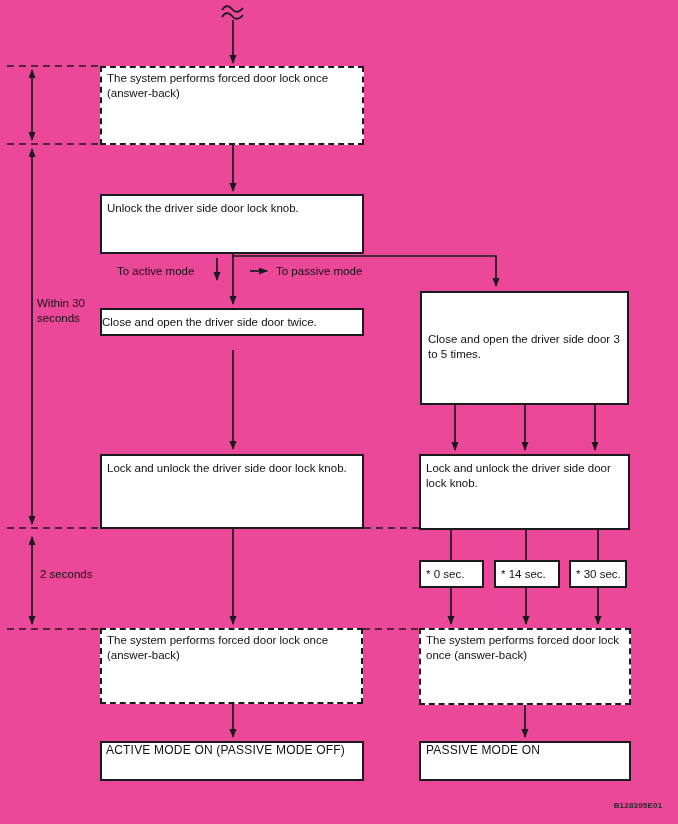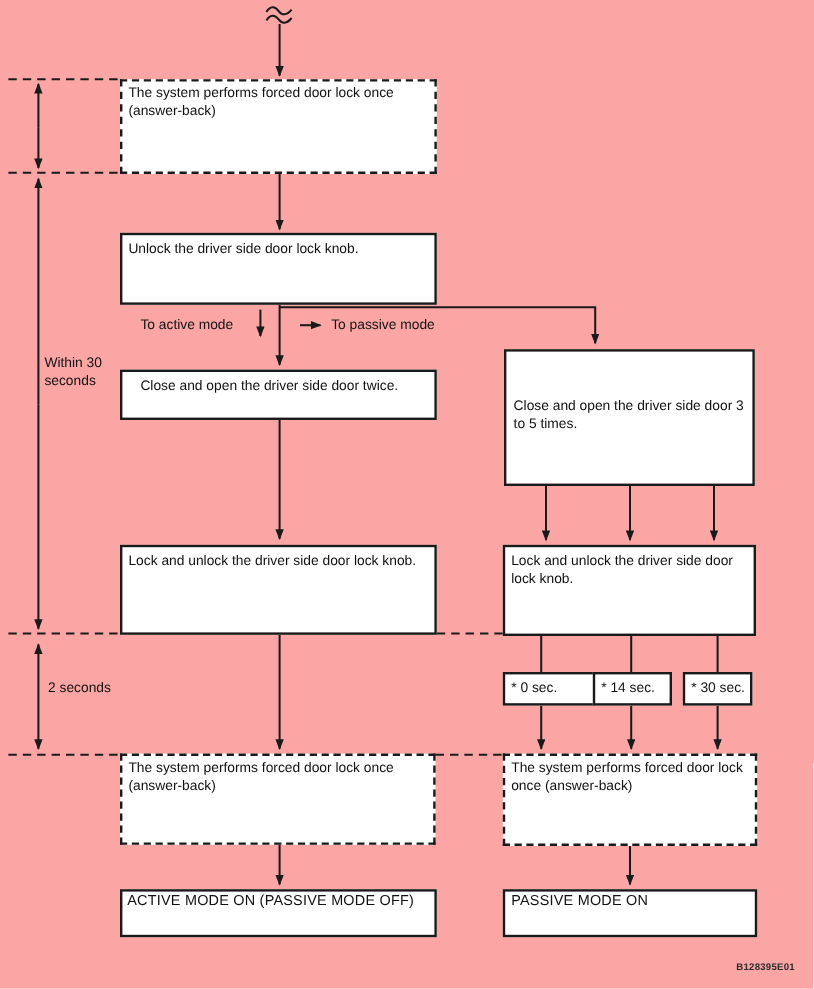--- a/index.html
+++ b/index.html
@@ -1,17 +1,17 @@
 <!DOCTYPE html>
 <html><head>
 <meta charset="utf-8">
 <style>
   html,body{margin:0;padding:0;background:#fff;}
   .canvas{
-    position:relative;width:678px;height:824px;background:#fca5a5;overflow:hidden;
+    position:relative;width:678px;height:824px;background:#ec4899;overflow:hidden;
     font-family:"Liberation Sans", sans-serif;color:#111;
   }
   svg.wires{position:absolute;left:0;top:0;width:678px;height:824px;z-index:1;}
   .box{
     position:absolute;box-sizing:border-box;border:2px solid #1a1a1a;background:#fff;
     font-size:11.5px;line-height:14.5px;padding:3px 5px;z-index:2;
   }
   .dashedbox{border-style:dashed;}
   .modebox{font-size:12px;padding-top:0;letter-spacing:0.2px;}
   .label{position:absolute;font-size:11.5px;line-height:15px;z-index:2;background:transparent;}
@@ -99,37 +99,37 @@
   <div class="box dashedbox" style="left:100px;top:66px;width:264px;height:79px;">The system performs forced door lock once (answer-back)</div>
 
   <div class="box" style="left:100px;top:194px;width:264px;height:60px;padding-top:5px;">Unlock the driver side door lock knob.</div>
 
   <div class="label" style="left:117px;top:264px;">To active mode</div>
   <div class="label" style="left:276px;top:264px;">To passive mode</div>
 
   <div class="label prelines" style="left:37px;top:296px;width:62px;">Within 30
 seconds</div>
 
-  <div class="box" style="left:100px;top:308px;width:264px;height:42px;padding-top:5px;padding-left:15px;padding-right:4px;">Close and open the driver side door twice.</div>
+  <div class="box" style="left:100px;top:308px;width:264px;height:28px;padding-top:5px;padding-left:0;padding-right:4px;">Close and open the driver side door twice.</div>
 
   <div class="box" style="left:100px;top:454px;width:264px;height:75px;padding-top:5px;">Lock and unlock the driver side door lock knob.</div>
 
   <div class="label" style="left:40px;top:567px;">2 seconds</div>
 
   <div class="box dashedbox" style="left:100px;top:628px;width:263px;height:76px;">The system performs forced door lock once (answer-back)</div>
 
   <div class="box modebox" style="left:100px;top:741px;width:264px;height:40px;padding-left:4px;">ACTIVE MODE ON (PASSIVE MODE OFF)</div>
 
   <div class="box" style="left:420px;top:291px;width:209px;height:114px;">
     <div class="box7text">Close and open the driver side door 3 to 5 times.</div>
   </div>
 
   <div class="box" style="left:419px;top:454px;width:211px;height:76px;padding-top:5px;">Lock and unlock the driver side door lock knob.</div>
 
-  <div class="box secbox" style="left:419px;top:560px;width:78px;height:28px;">* 0 sec.</div>
+  <div class="box secbox" style="left:419px;top:560px;width:65px;height:28px;">* 0 sec.</div>
   <div class="box secbox" style="left:494px;top:560px;width:66px;height:28px;">* 14 sec.</div>
   <div class="box secbox" style="left:569px;top:560px;width:58px;height:28px;">* 30 sec.</div>
 
   <div class="box dashedbox" style="left:419px;top:628px;width:212px;height:77px;">The system performs forced door lock once (answer-back)</div>
 
   <div class="box modebox" style="left:419px;top:741px;width:212px;height:40px;">PASSIVE MODE ON</div>
 
   <div class="figcode">B128395E01</div>
 
 </div>

